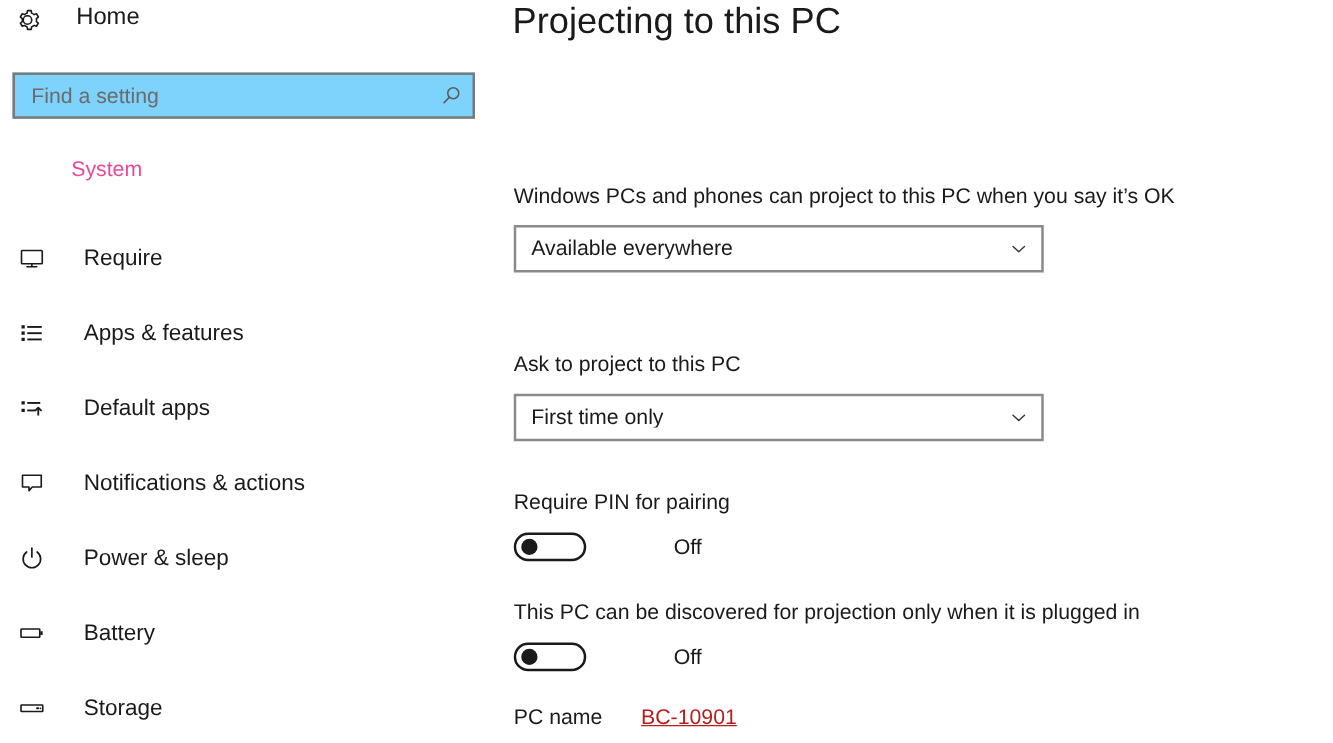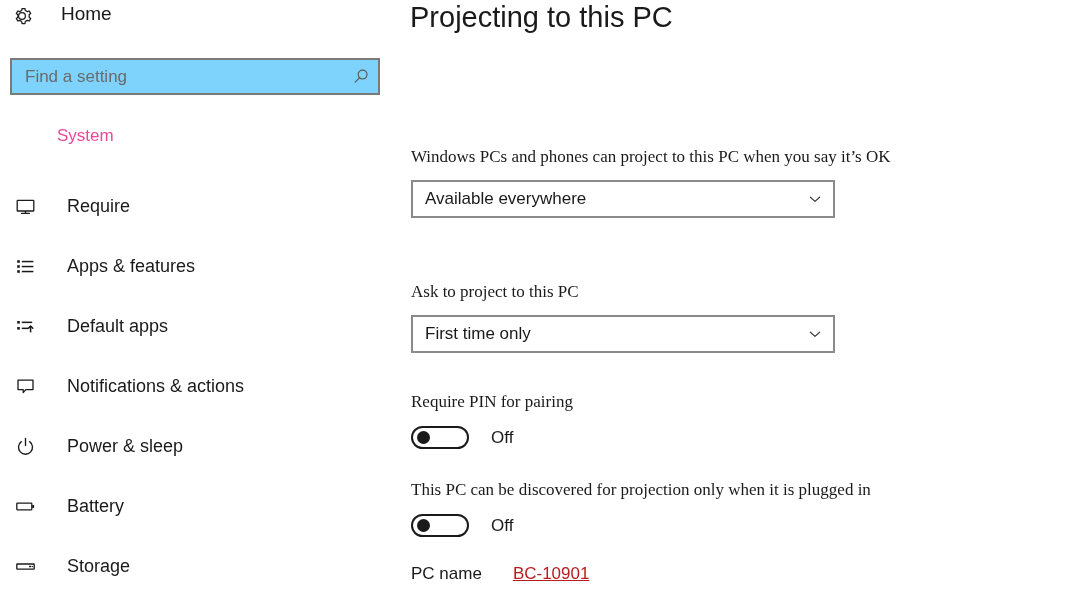--- a/index.html
+++ b/index.html
@@ -176,21 +176,20 @@
   .group-3 { top: 390px; }
   .group-4 { top: 478px; }
   .group-5 { top: 565px; }
 
   .setting-label {
     font-size: 17px;
     color: #1a1a1a;
     line-height: 1.47;
     margin: 0 0 10px 0;
     width: 548px;
-    font-family: Liberation Serif, serif;
   }
   .setting-label.narrow { width: 548px; }
 
   
   .dropdown {
     width: 424px;
     height: 38px;
     box-sizing: border-box;
     border: 2px solid #8a8a8a;
     background: #ffffff;
@@ -214,20 +213,21 @@
     align-items: center;
     justify-content: center;
     height: 100%;
   }
 
   
   .toggle-row {
     display: flex;
     align-items: center;
     margin-top: 11px;
+    gap: 48px;
   }
   .toggle {
     width: 58px;
     height: 23px;
     box-sizing: border-box;
     border: 2px solid #1a1a1a;
     border-radius: 12px;
     background: #ffffff;
     position: relative;
     cursor: default;

